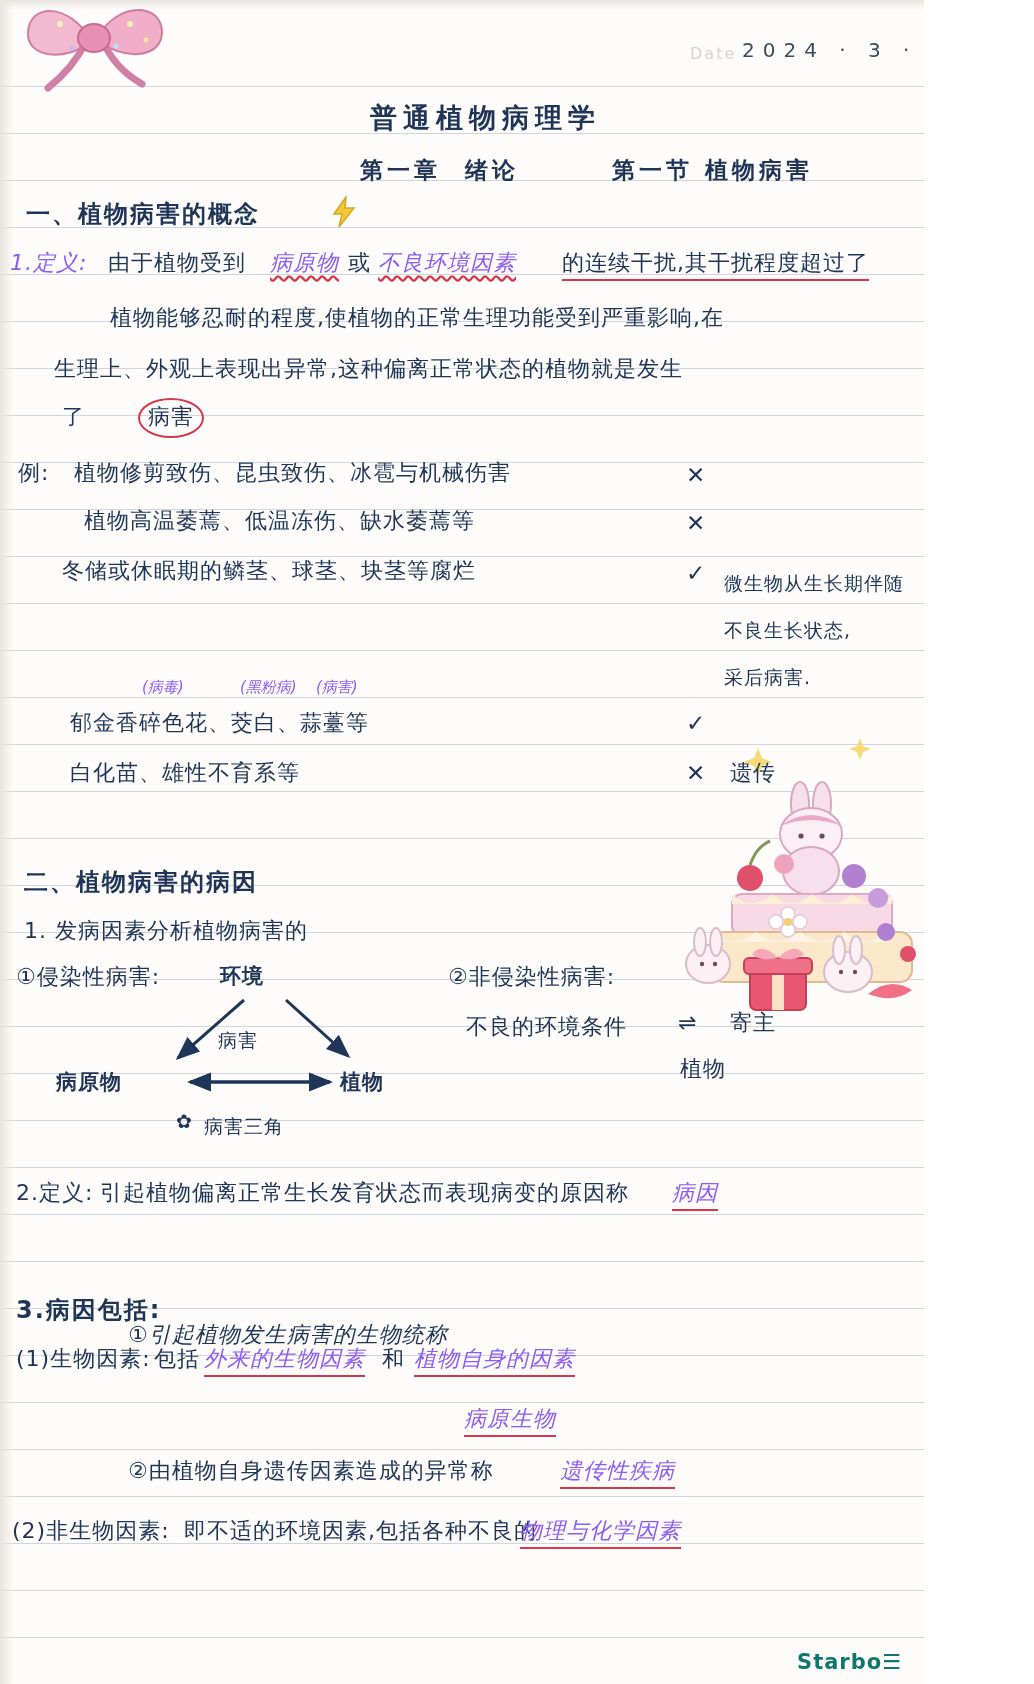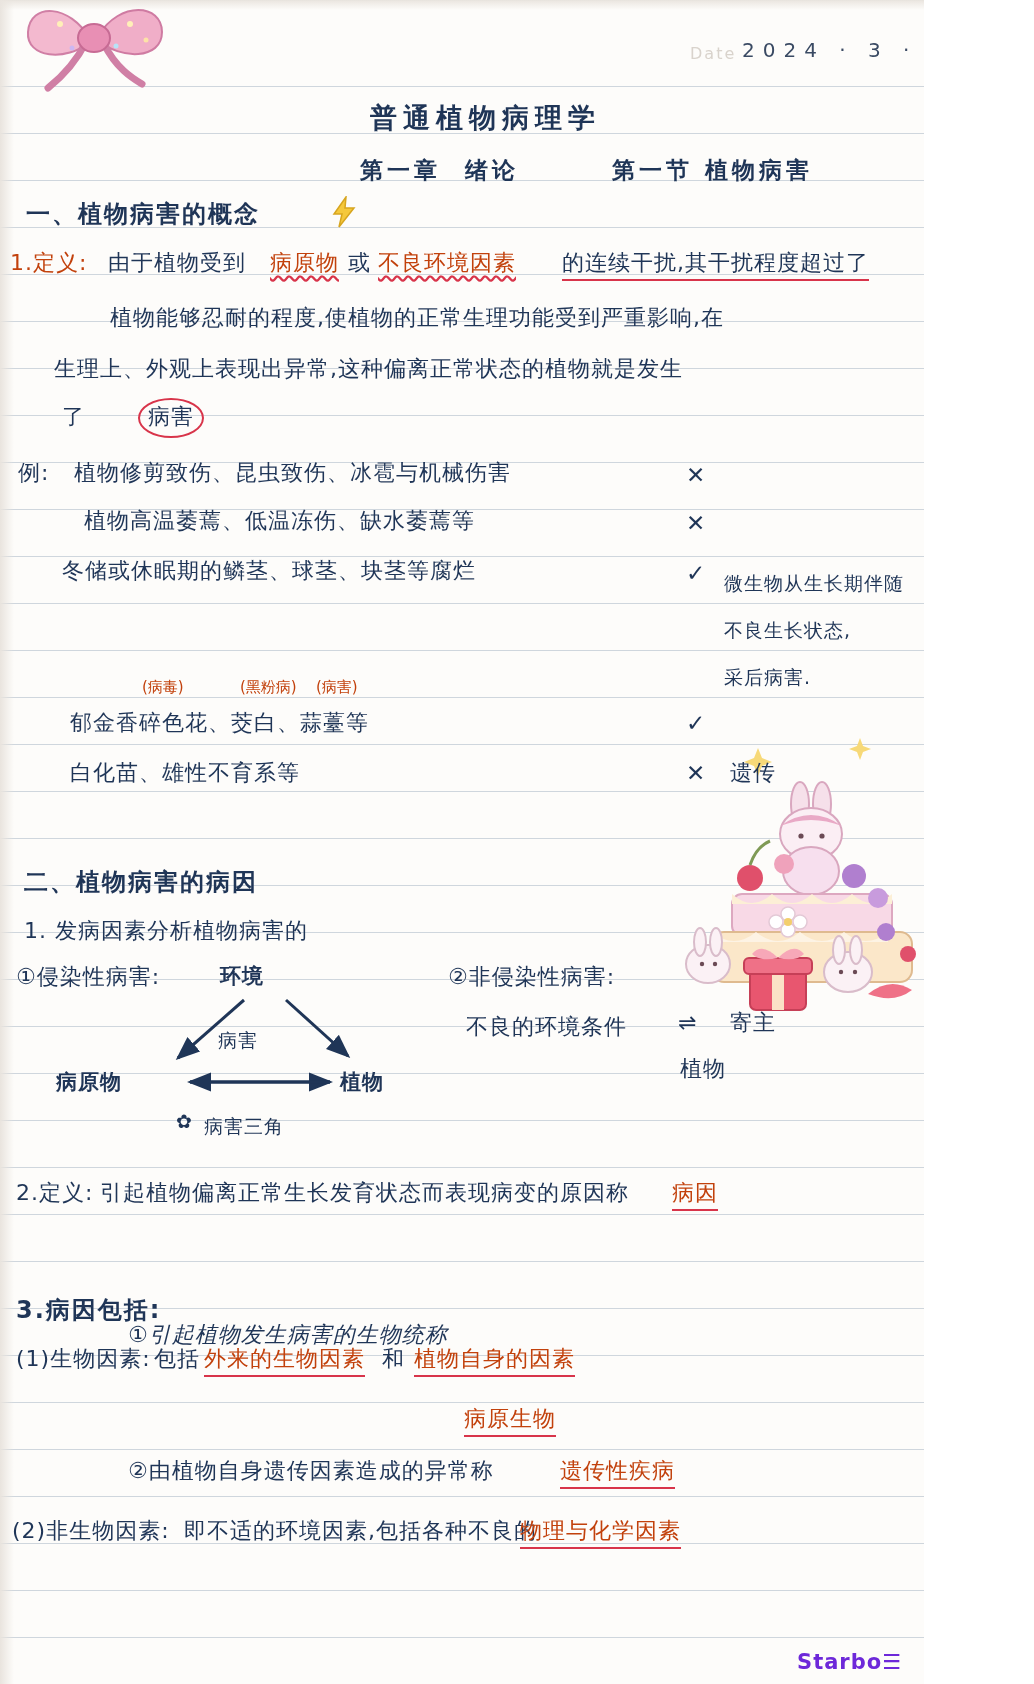--- a/index.html
+++ b/index.html
@@ -46,21 +46,21 @@
 
   
   .hw {
     position: absolute;
     font-family: "DejaVu Sans", sans-serif;
     color: #20304a;
     white-space: pre;
     letter-spacing: 1px;
   }
   .ink-blue { color: #1f3557; }
-  .ink-red  { color: #c2410c; }
+  .ink-red  { color: #8b5cf6; font-style: italic; }
 
   .t-title {
     font-size: 27px;
     font-weight: bold;
     letter-spacing: 6px;
     text-align: center;
   }
   .t-sub {
     font-size: 23px;
     font-weight: bold;
@@ -119,21 +119,21 @@
   #sticker-bow { left: 20px; top: -16px; width: 150px; height: 110px; }
   
   #sticker-cake { left: 672px; top: 726px; width: 262px; height: 300px; }
 
   .watermark {
     position: absolute;
     right: 22px;
     bottom: 10px;
     font-size: 21px;
     font-weight: bold;
-    color: #6d28d9;
+    color: #0f766e;
     letter-spacing: 1px;
     font-family: "DejaVu Sans", sans-serif;
   }
 
   .diagram-label { font-size: 21px; font-weight: bold; }
   svg.arrows { position: absolute; left: 0; top: 0; width: 1034px; height: 1684px; pointer-events: none; }
 </style>
 </head>
 <body>
 

